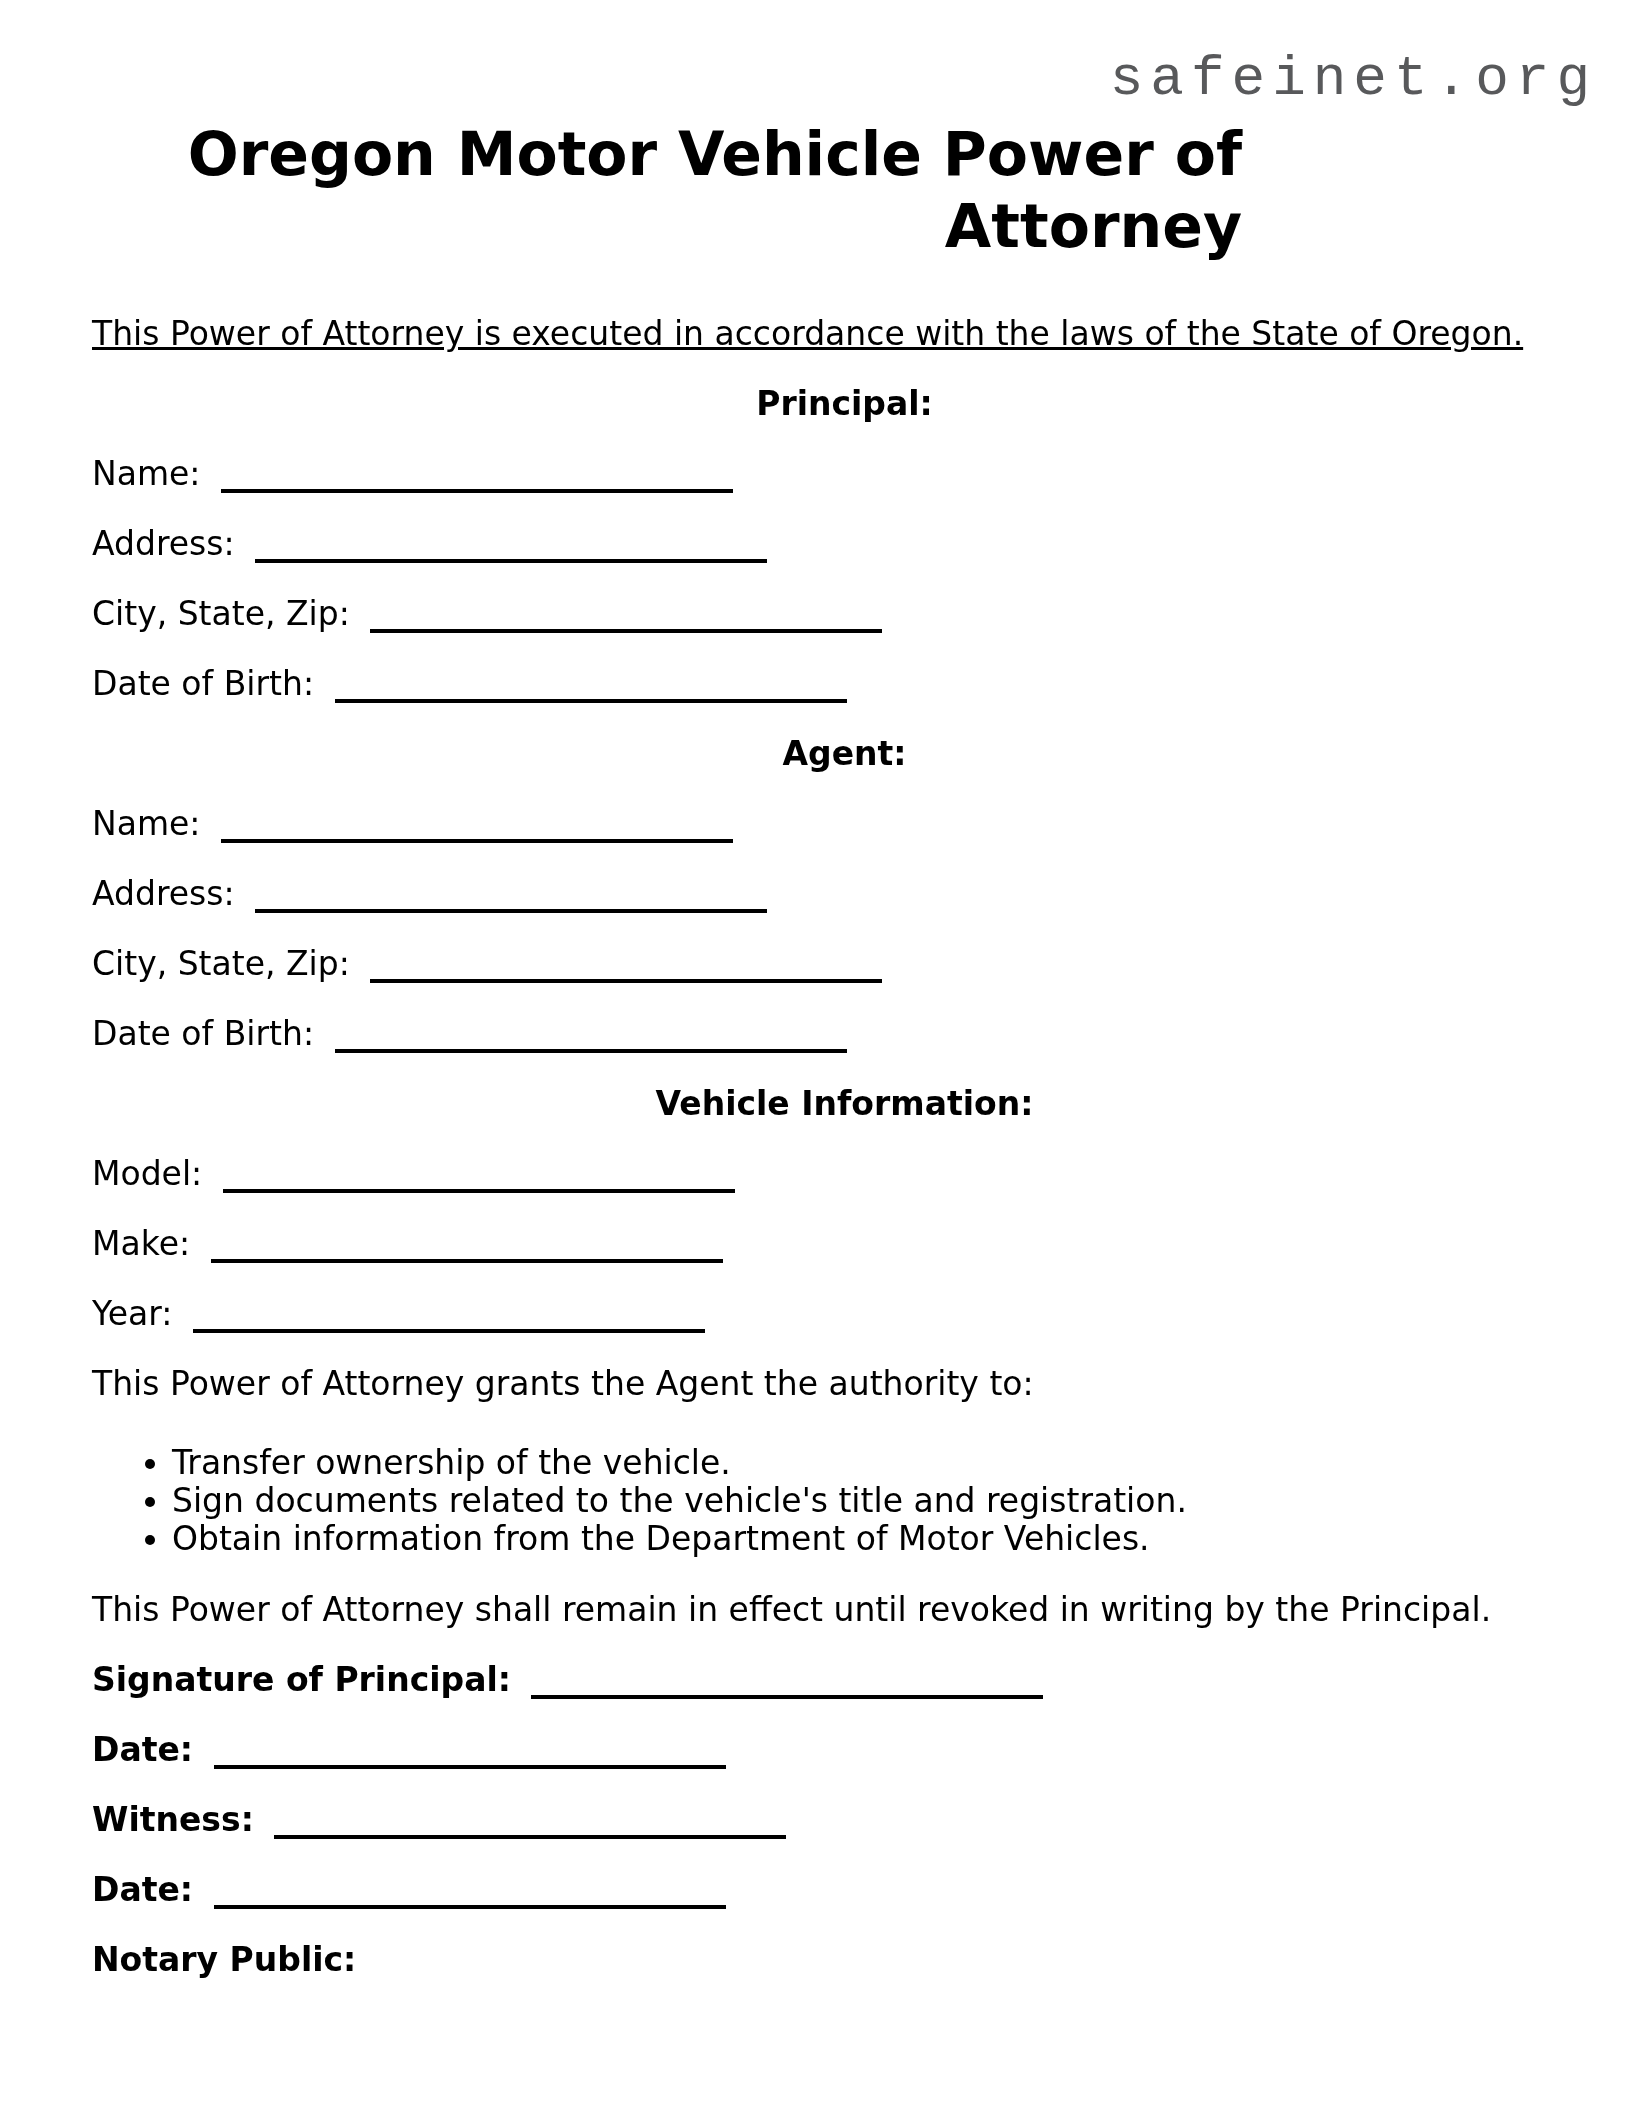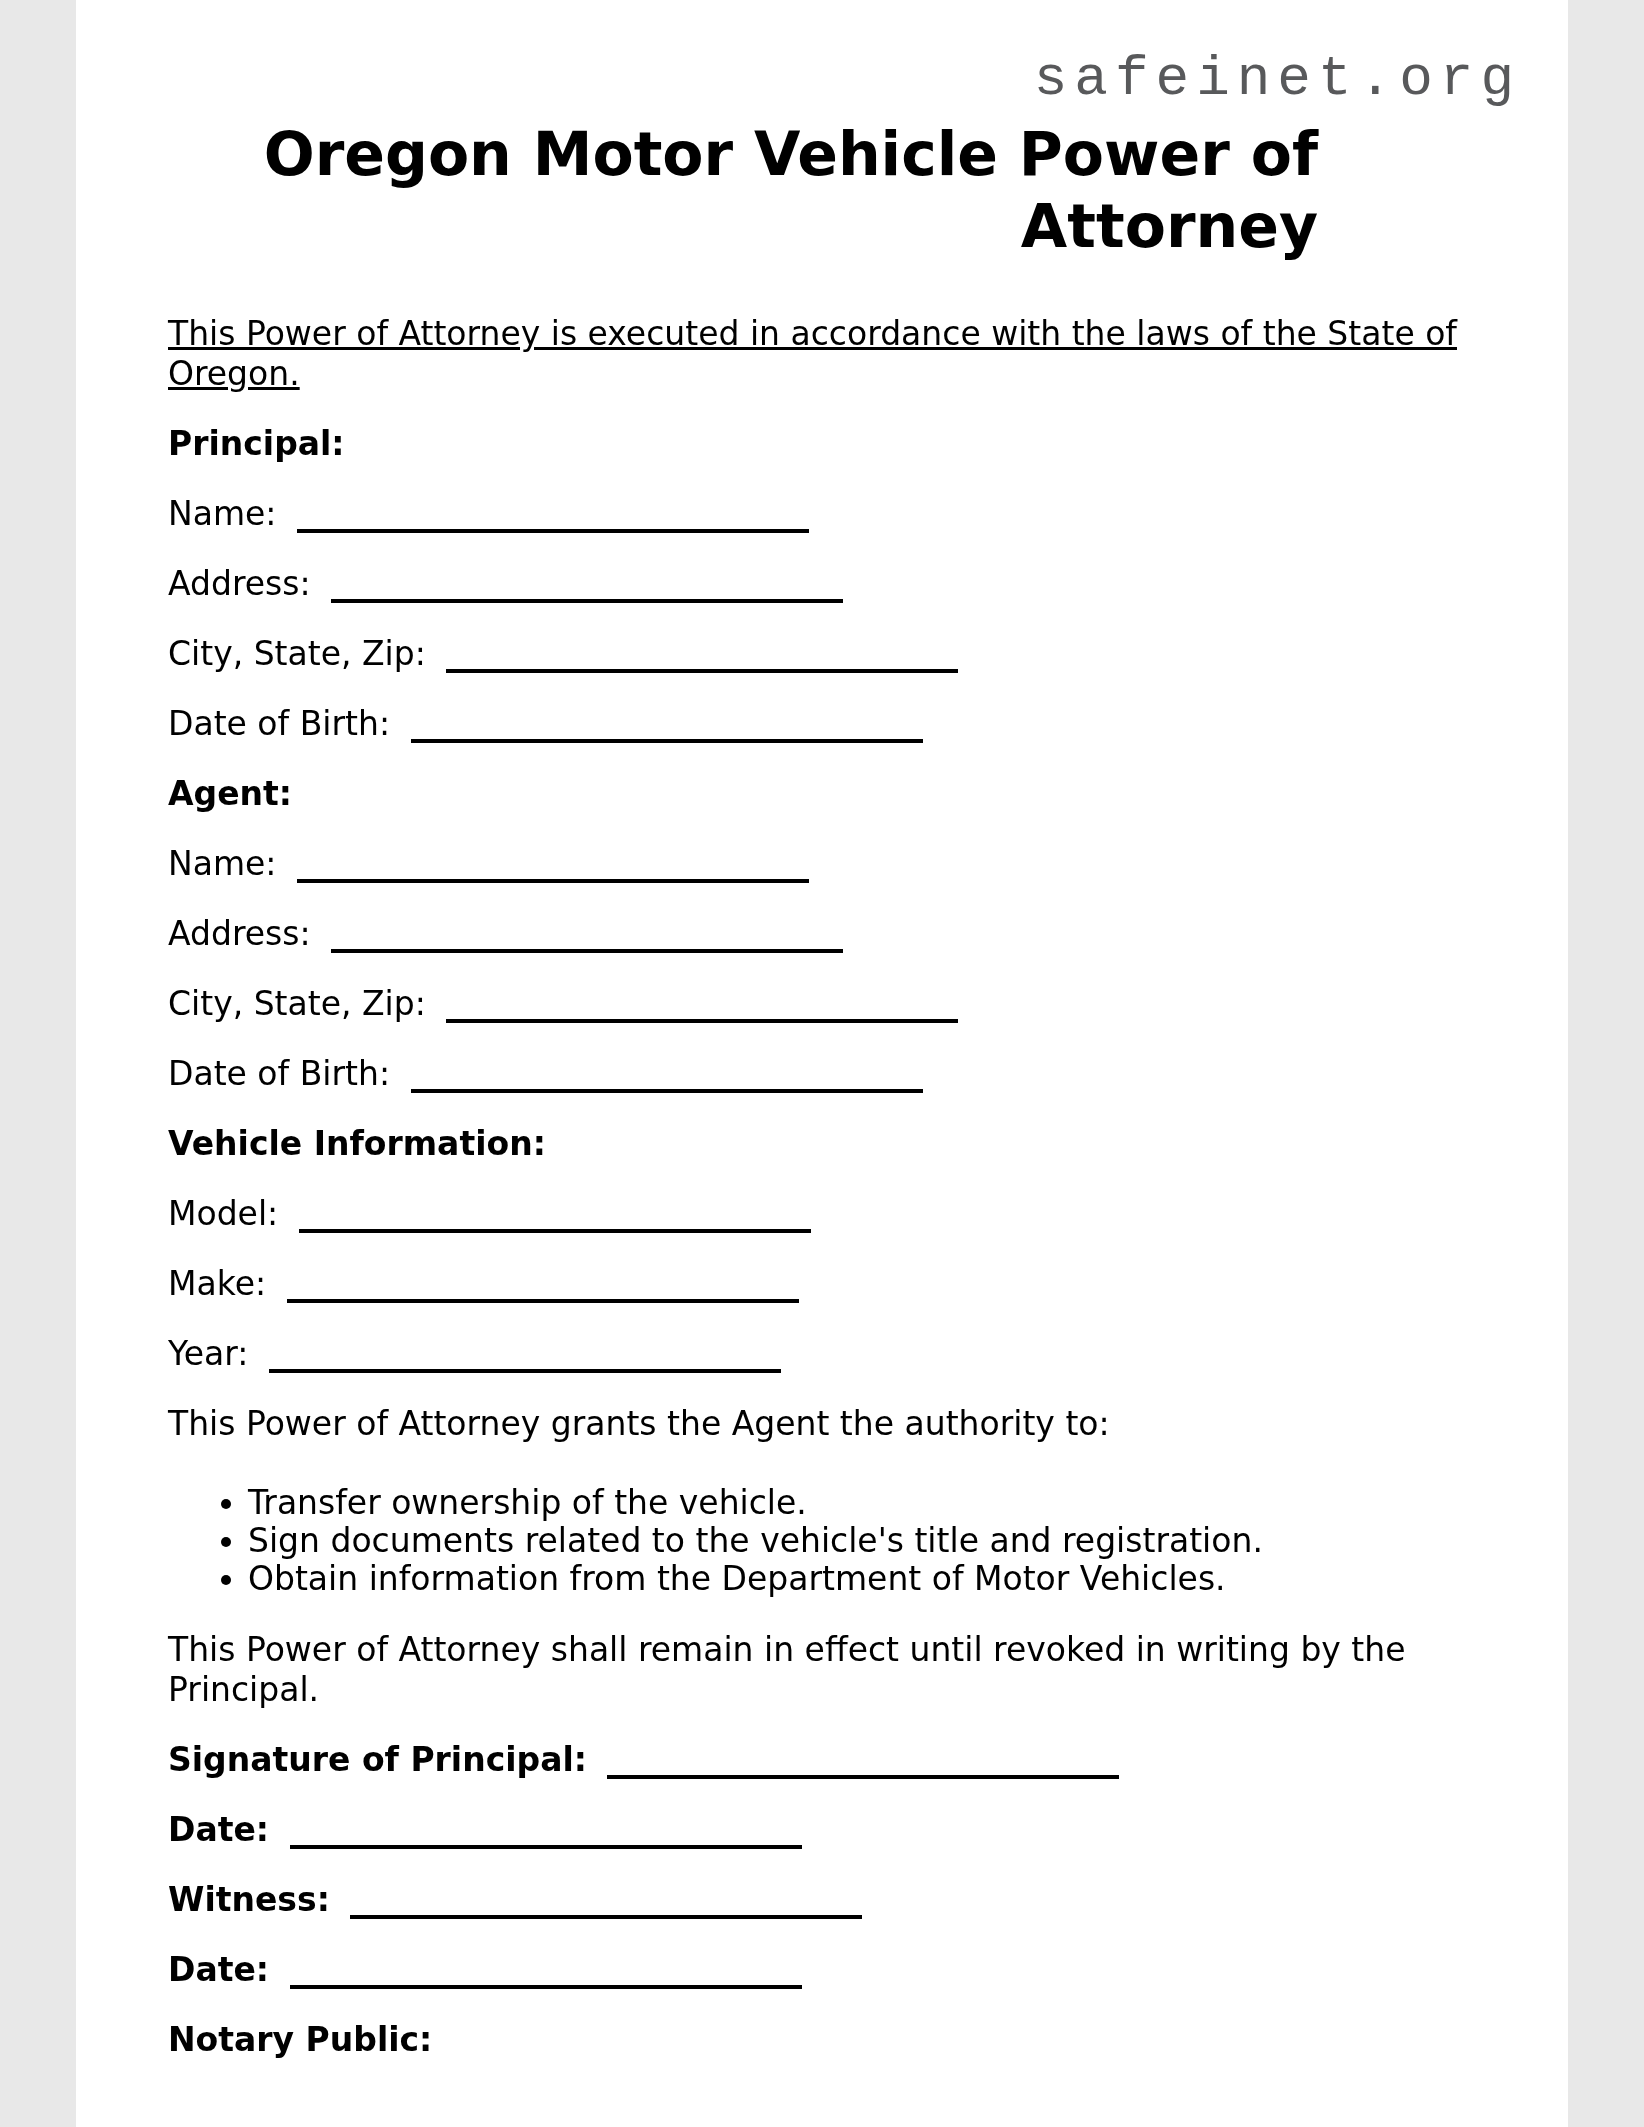--- a/index.html
+++ b/index.html
@@ -1,19 +1,19 @@
 <!DOCTYPE html>
 <html><head>
 <meta charset="utf-8">
 <style>
   * { box-sizing: border-box; }
   html, body { margin: 0; padding: 0; background: #e8e8e8; }
   .page {
     position: relative;
-    width: 1492px;
+    width: 1644px;
     height: 2127px;
     margin: 0 auto;
     background: #ffffff;
     padding: 46px 47px 0 92px;
     font-family: "DejaVu Sans", sans-serif;
     color: #000000;
     overflow: hidden;
   }
   .watermark {
     font-family: "Liberation Mono", "DejaVu Sans Mono", monospace;
@@ -36,20 +36,21 @@
     font-size: 33px;
     line-height: 40px;
     margin: 0;
   }
   .intro { margin-top: 52px; text-decoration: underline; }
   .sec-heading {
     font-size: 33px;
     line-height: 40px;
     font-weight: bold;
     margin: 30px 0 0 0;
+    text-align: center;
   }
   .field {
     font-size: 33px;
     line-height: 40px;
     margin-top: 30px;
     white-space: nowrap;
   }
   .field .lbl { font-weight: normal; text-align: center; }
   .field.bold .lbl { font-weight: bold; }
   .blank {

